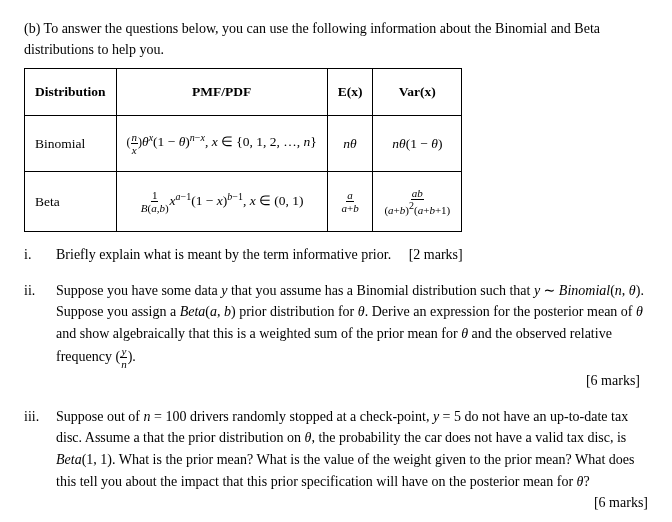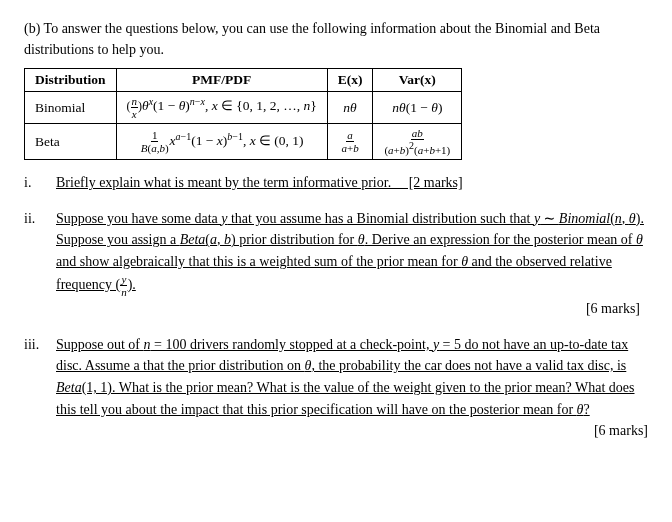--- a/index.html
+++ b/index.html
@@ -16,21 +16,21 @@
       line-height: 1.5;
       margin-bottom: 0;
     }
     table {
       border-collapse: collapse;
       margin: 8px 0 12px 0;
       font-size: 13.5px;
     }
     table td, table th {
       border: 1px solid #000;
-      padding: 3px 10px;
+      padding: 15px 10px;
       text-align: center;
       vertical-align: middle;
       white-space: nowrap;
     }
     table td:first-child, table th:first-child {
       text-align: left;
     }
     .questions {
       margin-top: 4px;
     }
@@ -41,21 +41,20 @@
     .question-row {
       display: flex;
       align-items: flex-start;
     }
     .q-label {
       min-width: 32px;
       font-style: normal;
     }
     .q-text {
       flex: 1;
-      text-decoration: underline;
     }
     sup { font-size: 10px; vertical-align: super; }
     .right-align {
       text-align: right;
       margin-right: 8px;
     }
     .small-frac {
       display: inline-flex;
       flex-direction: column;
       align-items: center;

